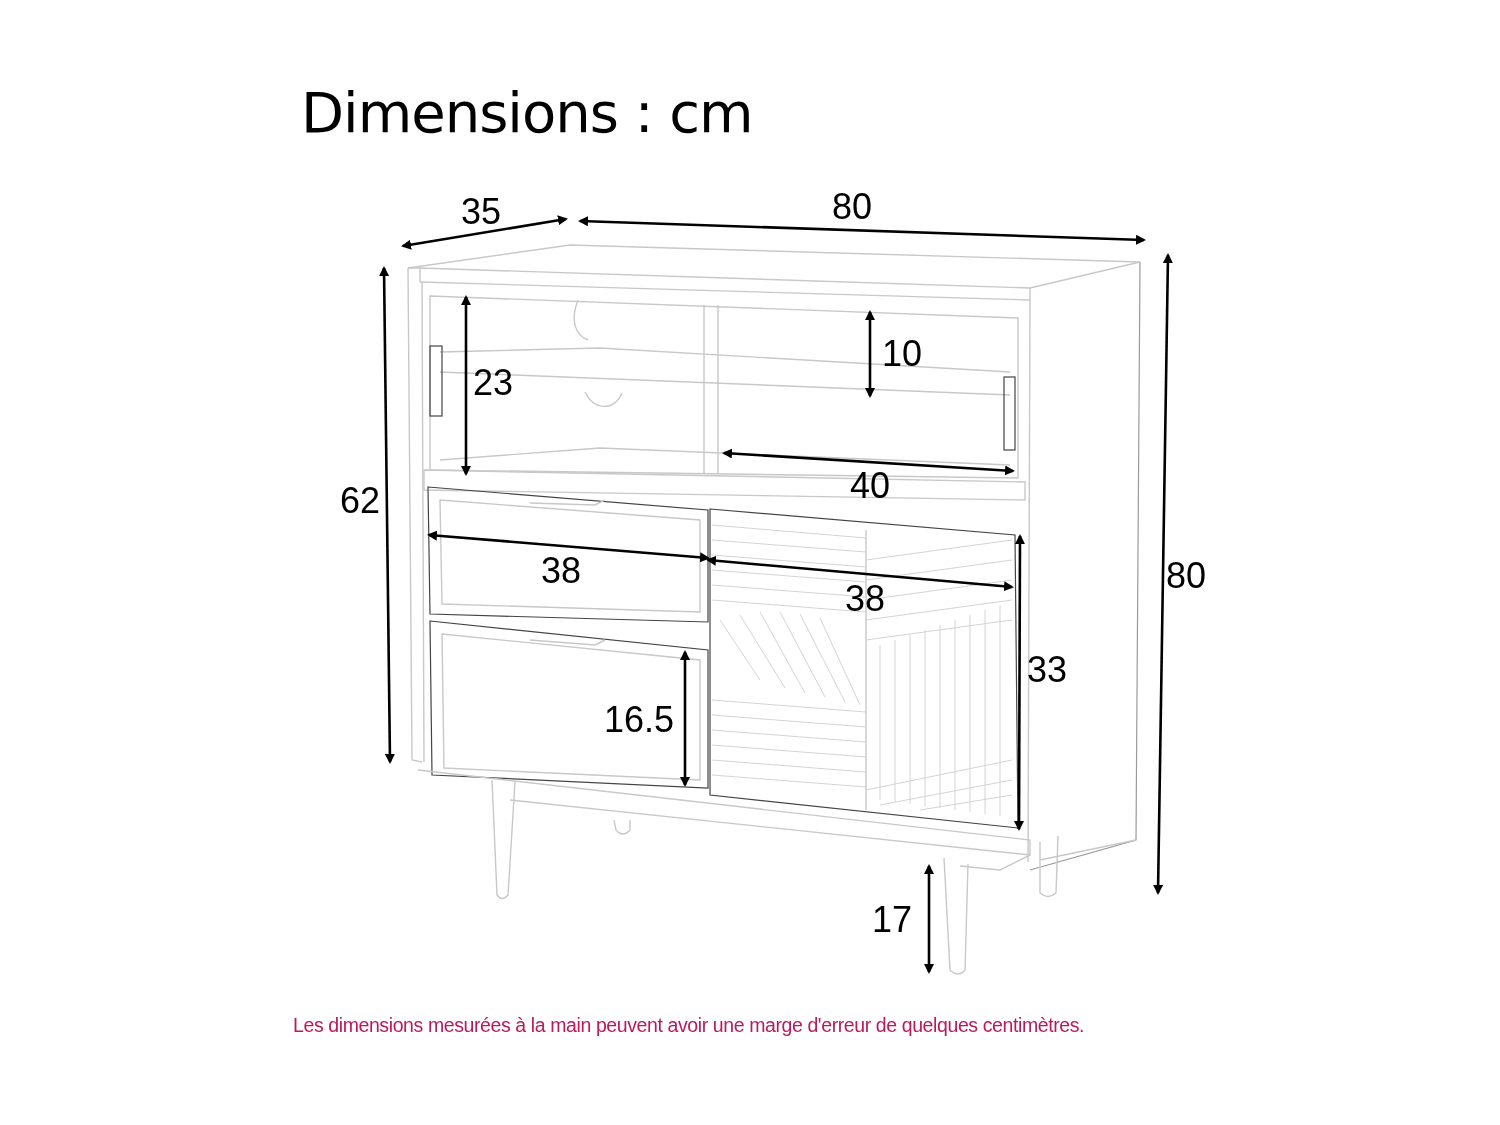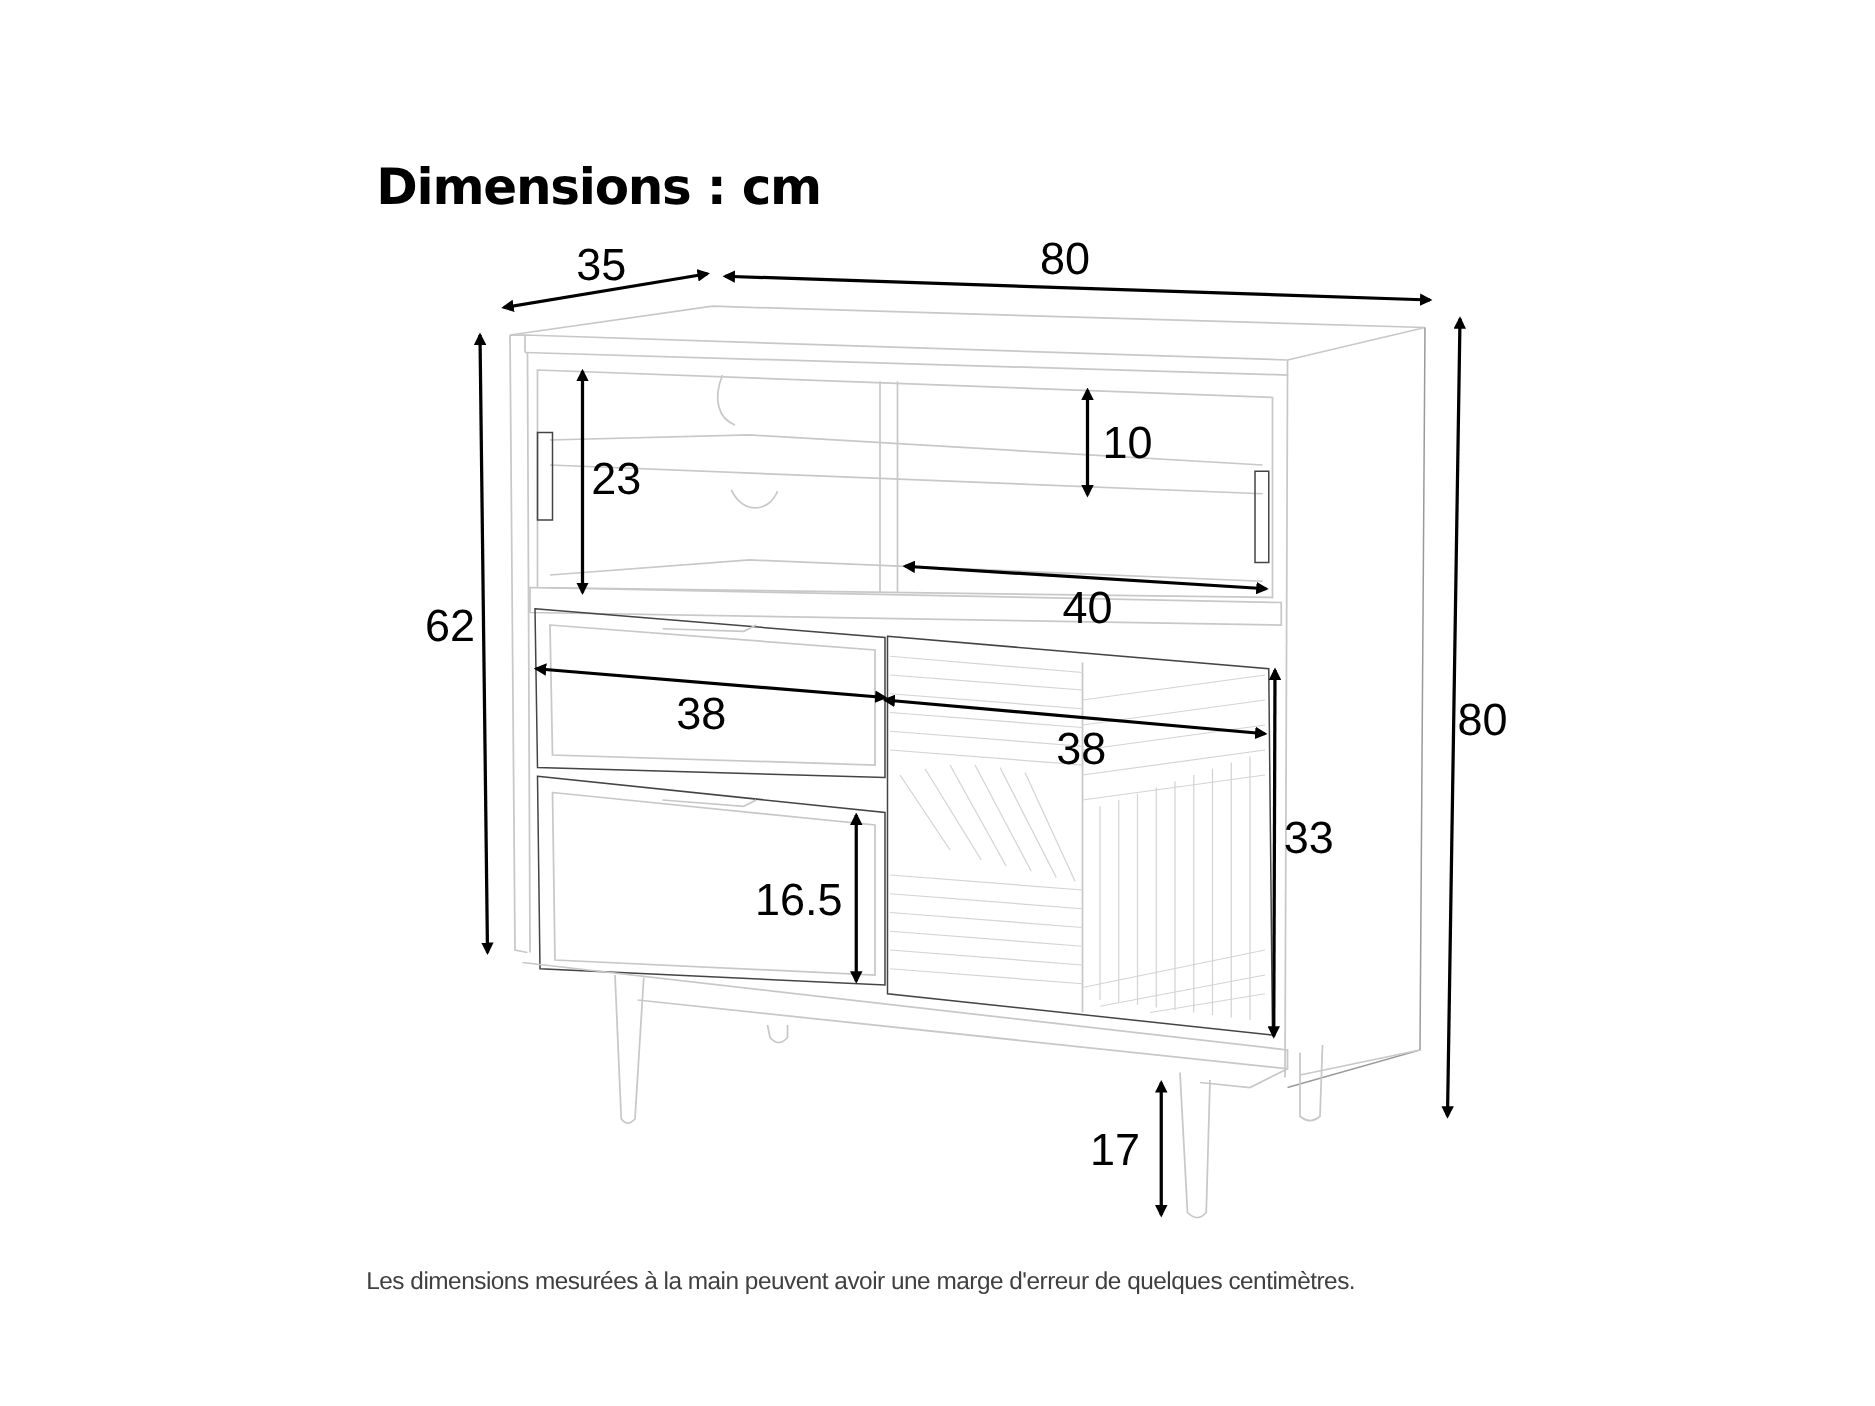--- a/index.html
+++ b/index.html
@@ -1,18 +1,18 @@
 <!DOCTYPE html>
 <html><head>
 <meta charset="utf-8">
 <style>
   html, body { margin: 0; padding: 0; background: #ffffff; }
   body { width: 1500px; height: 1125px; position: relative; overflow: hidden; font-family: "DejaVu Sans", sans-serif; }
-  .title { position: absolute; left: 301px; top: 80px; font-family: "DejaVu Sans", sans-serif; font-weight: bold; font-size: 40px; color: #000; letter-spacing: -1px; margin-top: 47px; }
-  .footnote { position: absolute; left: 293px; top: 1014px; font-family: "Liberation Sans", sans-serif; font-size: 19.5px; color: #404040; letter-spacing: -0.4px; }
+  .title { position: absolute; left: 301px; top: 80px; font-family: "DejaVu Sans", sans-serif; font-weight: normal; font-size: 56px; color: #000; letter-spacing: -1px; }
+  .footnote { position: absolute; left: 293px; top: 1014px; font-family: "Liberation Sans", sans-serif; font-size: 19.5px; color: #be185d; letter-spacing: -0.4px; }
   svg { position: absolute; left: 0; top: 0; }
   .lbl { font-family: "Liberation Sans", sans-serif; font-size: 36px; fill: #000; }
   .fl { fill: none; stroke: #c8c8c8; stroke-width: 1.4; }
   .fl2 { fill: none; stroke: #9a9a9a; stroke-width: 1.2; }
   .dk { fill: none; stroke: #444; stroke-width: 1.2; }
   .tex { stroke: #d4d4d4; stroke-width: 1; }
   .dim { stroke: #000; stroke-width: 2.6; fill: none; }
 </style>
 </head>
 <body>

